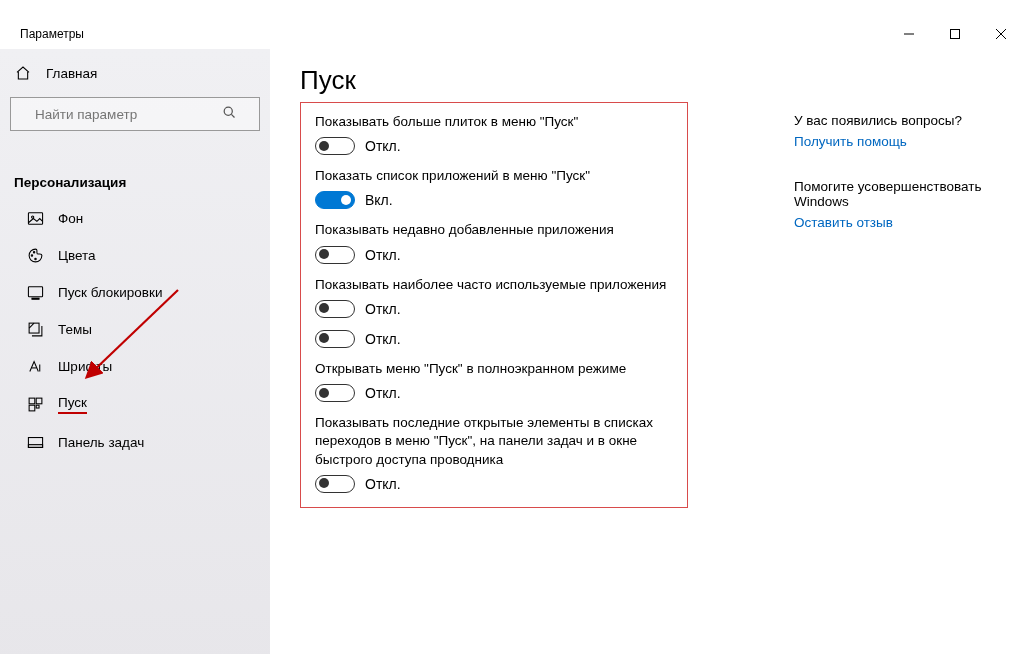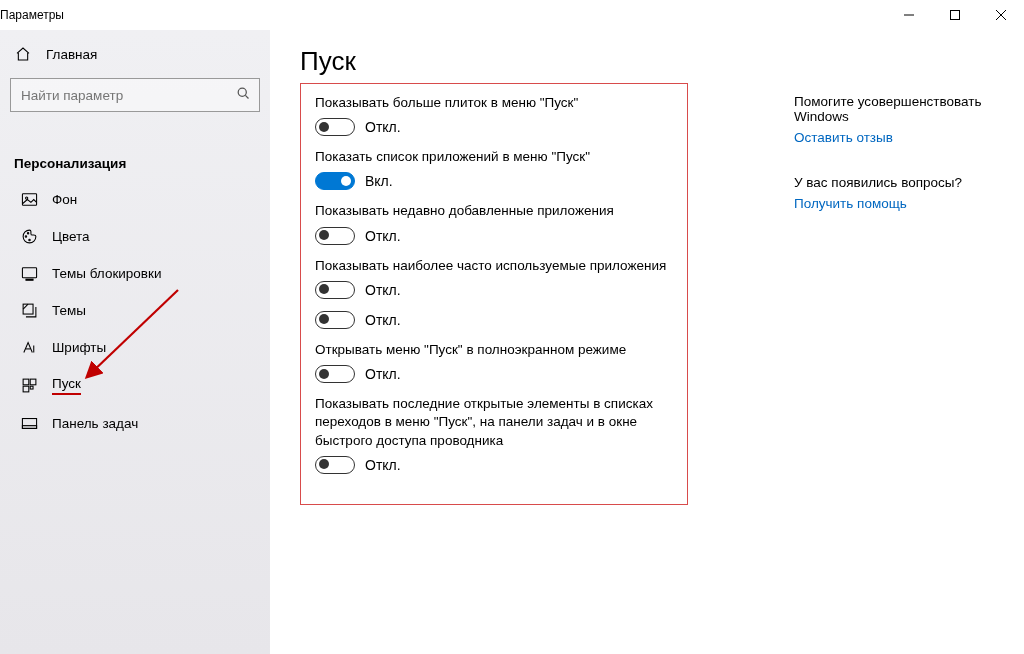--- a/index.html
+++ b/index.html
@@ -12,23 +12,24 @@
     background: #ffffff;
     color: #000;
     overflow: hidden;
     position: relative;
   }
   .titlebar {
     height: 30px;
     display: flex;
     align-items: center;
     justify-content: space-between;
-    padding: 0 0 0 0;
+    padding: 0 0 0 20px;
     font-size: 12px;
     color: #000;
+    margin-top: 19px;
   }
   .titlebar-right {
     display: flex;
     align-items: center;
   }
   .win-btn {
     width: 46px;
     height: 30px;
     display: flex;
     align-items: center;
@@ -58,42 +59,42 @@
   .home-row .icon { width: 18px; display:flex; justify-content:center; }
   .search-wrap {
     margin: 0 10px 14px 10px;
   }
   .search-box {
     display: flex;
     align-items: center;
     border: 1px solid #999;
     background: rgba(255,255,255,0.4);
     height: 32px;
-    padding: 0 8px;
+    padding: 0 22px;
   }
   .search-box input {
     flex: 1;
     border: none;
     background: transparent;
     outline: none;
     font-size: 13.5px;
     color: #555;
   }
   .search-box .s-icon { color: #555; }
   .section-title {
     font-weight: 600;
     font-size: 13.5px;
     padding: 4px 14px 10px 14px;
     margin-top: 40px;
   }
   .nav-item {
     display: flex;
     align-items: center;
     gap: 14px;
-    padding: 10px 20px;
+    padding: 10px 26px;
     font-size: 13.5px;
     color: #000;
     position: relative;
   }
   .nav-item .icon {
     width: 18px;
     display: flex;
     justify-content: center;
     color: #000;
   }
@@ -107,21 +108,21 @@
     padding: 16px 30px 0 30px;
     position: relative;
   }
   .page-title {
     font-size: 26px;
     font-weight: 400;
     margin: 0 0 6px 0;
   }
   .settings-panel {
     border: 1px solid #d84b4b;
-    padding: 10px 14px 20px 14px;
+    padding: 10px 14px 4px 14px;
     width: 388px;
     box-sizing: border-box;
     margin-top: 4px;
   }
   .setting-block { margin-bottom: 12px; }
   .setting-block:last-of-type { margin-bottom: 10px; }
   .setting-label {
     font-size: 13.5px;
     margin-bottom: 6px;
     line-height: 1.35;
@@ -264,21 +265,21 @@
       <span>Цвета</span>
     </div>
 
     <div class="nav-item">
       <span class="icon">
         <svg width="17" height="17" viewBox="0 0 24 24" fill="none" stroke="#000" stroke-width="1.5">
             <rect x="2" y="4" width="20" height="14" rx="1"></rect>
             <rect x="7" y="20" width="10" height="1.5" fill="#000"></rect>
           </svg>
       </span>
-      <span>Темы блокировки</span>
+      <span>Пуск блокировки</span>
     </div>
 
     <div class="nav-item">
       <span class="icon">
         <svg width="17" height="17" viewBox="0 0 24 24" fill="none" stroke="#000" stroke-width="1.5">
             <rect x="3" y="3" width="14" height="14"></rect>
             <path d="M7 21 H21 V7"></path>
             <path d="M3 10 L10 3"></path>
           </svg>
       </span>
@@ -377,26 +378,26 @@
           <div class="toggle off"></div>
           <span class="toggle-state">Откл.</span>
         </div>
       </div>
 
     </div>
   </div>
 
   <div class="aside">
     <div class="aside-block">
+      <div class="aside-title">У вас появились вопросы?</div>
+      <div class="link">Получить помощь</div>
+    </div>
+    <div class="aside-block">
       <div class="aside-title">Помогите усовершенствовать Windows</div>
       <div class="link">Оставить отзыв</div>
-    </div>
-    <div class="aside-block">
-      <div class="aside-title">У вас появились вопросы?</div>
-      <div class="link">Получить помощь</div>
     </div>
   </div>
 </div>
 
 <svg class="arrow-annot" width="110" height="110">
   <defs>
     <marker id="ahead" markerWidth="8" markerHeight="8" refX="6" refY="4" orient="auto">
       <path d="M0,0 L8,4 L0,8 Z" fill="#c00000"></path>
     </marker>
   </defs>

